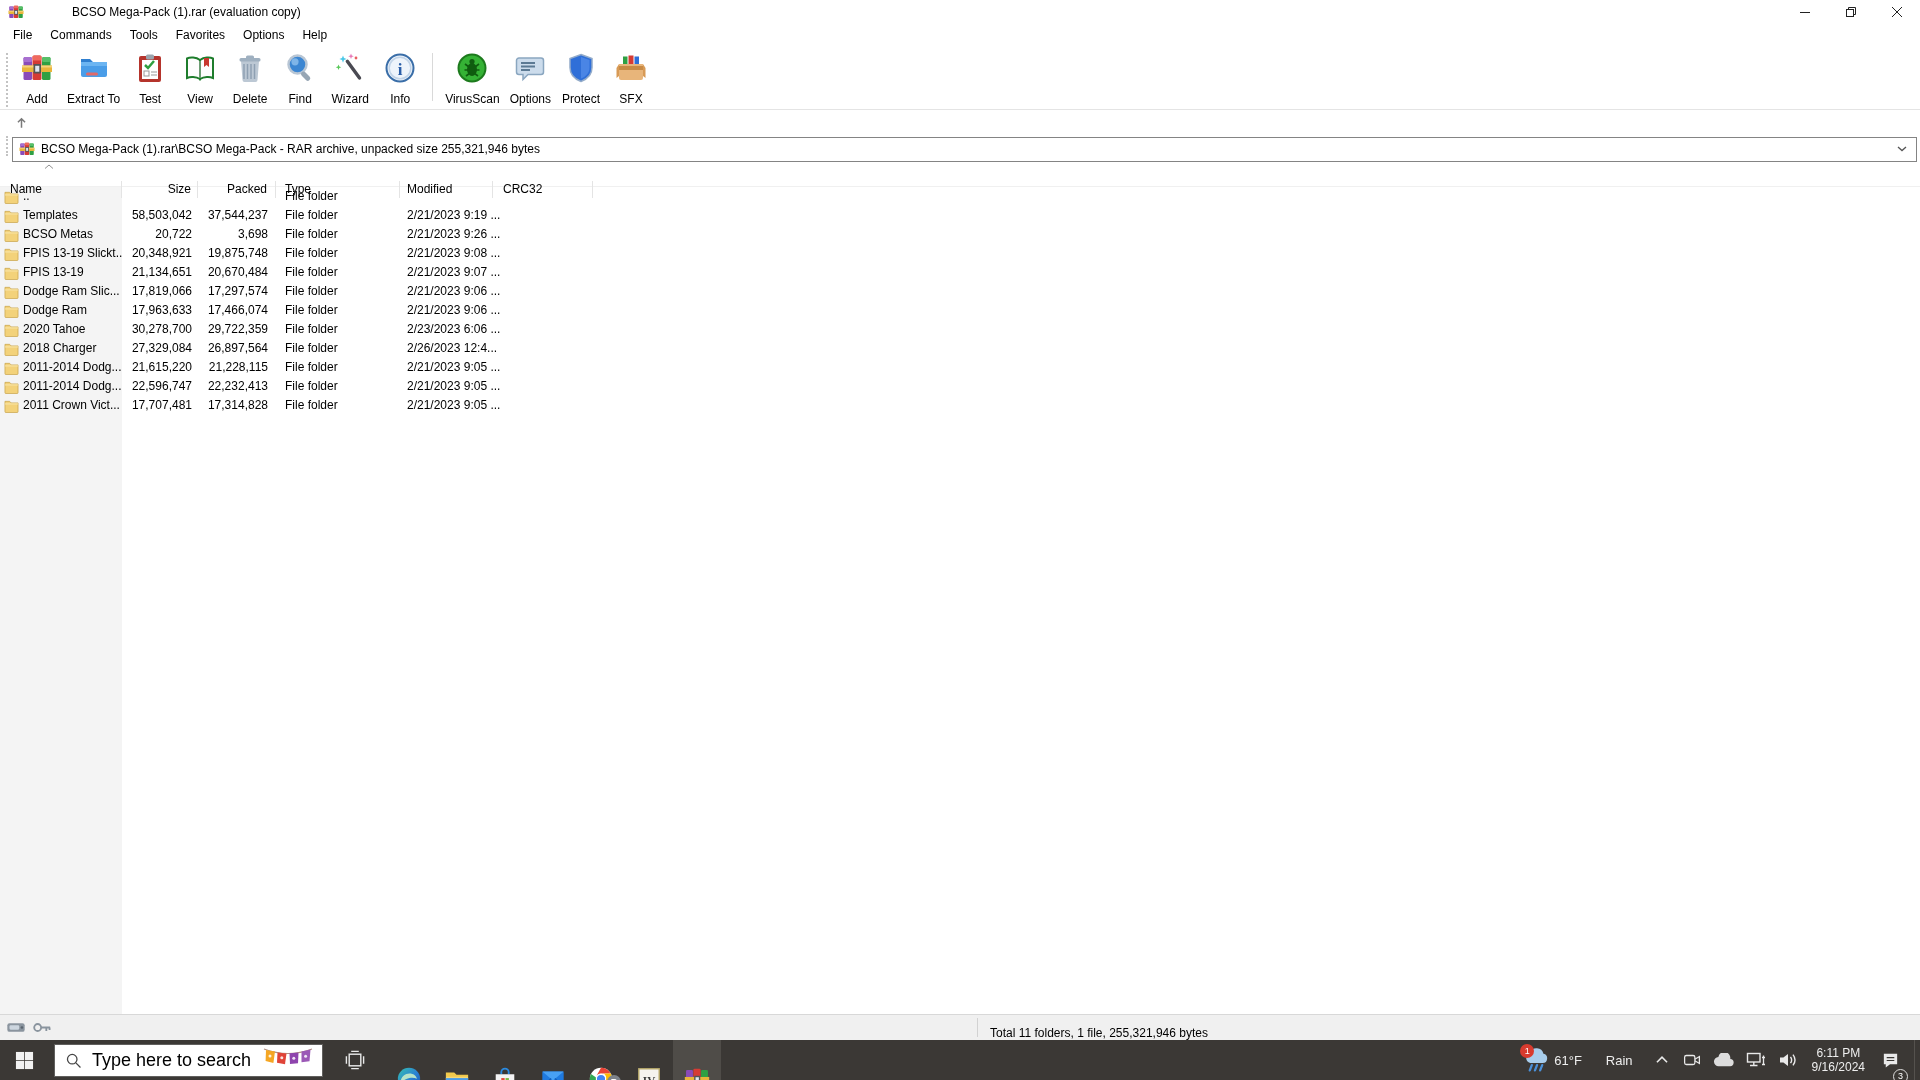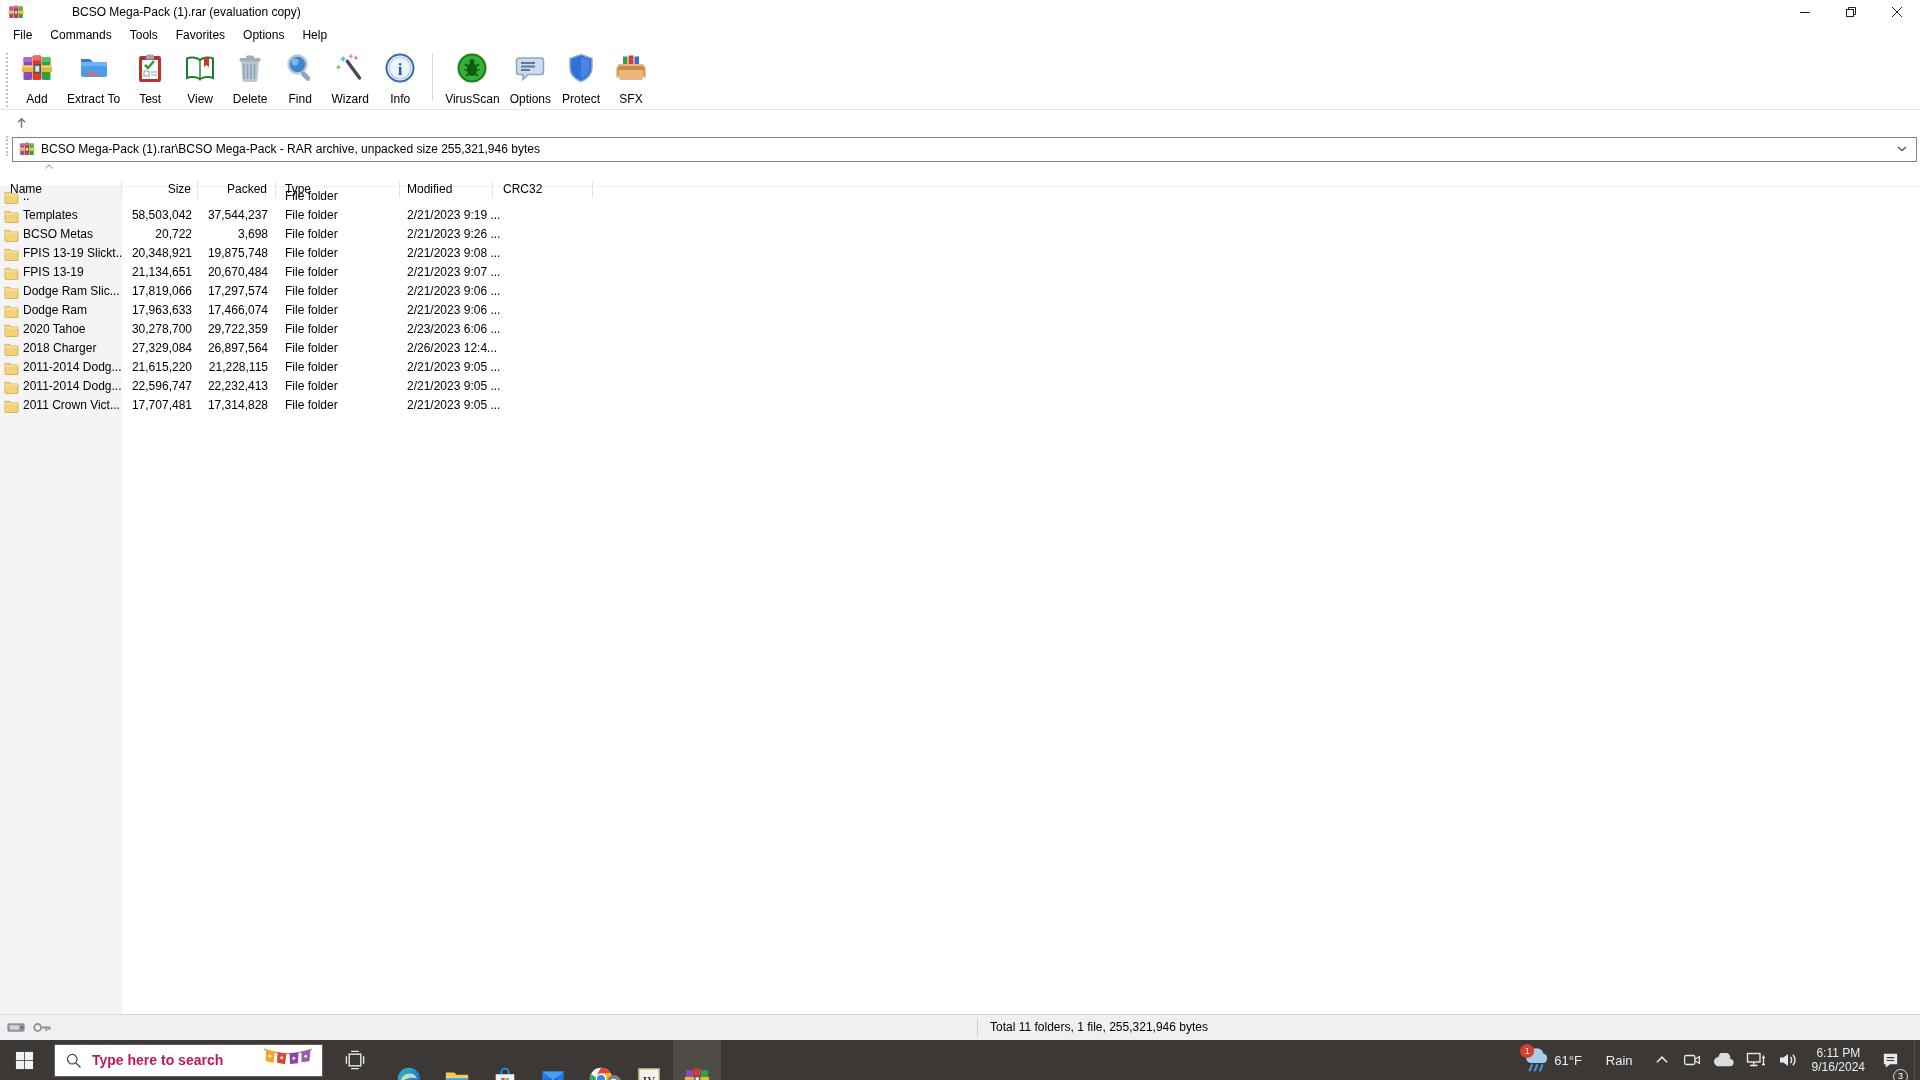--- a/index.html
+++ b/index.html
@@ -54,29 +54,29 @@
   .c-type   { width:124px; padding-left:9px; }
   .c-mod    { width:93px;  padding-left:7px; white-space:nowrap; }
   .c-crc    { width:100px; padding-left:10px; }
   .hdr-name { padding-left:10px; display:block; }
 
   
   .statusbar { position:absolute; left:0; right:0; bottom:0; height:26px; background:#f0f0f0; border-top:1px solid #d8d8d8; }
   .sb-icons { position:absolute; left:6px; top:0; height:100%; display:flex; align-items:center; gap:6px; }
   .sb-icon { width:20px; height:13px; }
   .sb-sep { position:absolute; left:977px; top:3px; bottom:3px; width:1px; background:#d2d2d2; }
-  .sb-text { position:absolute; left:990px; top:0; line-height:25px; font-size:12px; }
+  .sb-text { position:absolute; left:990px; top:6px; line-height:25px; font-size:12px; }
 
   
   .taskbar { position:absolute; left:0; bottom:0; width:1920px; height:40px; background:#3b3835; display:flex; align-items:center; color:#eee; }
   .start-btn { width:48px; height:40px; display:flex; align-items:center; justify-content:center; }
   .start-btn .icon { width:19px; height:19px; }
   .searchbox { width:269px; height:33px; margin-left:6px; background:#fff; border:1px solid #61605e; display:flex; align-items:center; padding:0 6px 0 10px; }
   .searchbox .mag { width:17px; height:17px; margin-right:10px; }
-  .search-ph { font-size:14px; color:#be185d; flex:1; white-space:nowrap;font-weight:bold; }
+  .search-ph { font-size:18px; color:#000000; flex:1; white-space:nowrap; }
   .flags { width:56px; height:26px; }
   .taskview-btn { width:44px; height:40px; margin-left:10px; display:flex; align-items:center; justify-content:center; }
   .taskview-btn .icon { width:20px; height:20px; }
   .apps { display:flex; height:40px; margin-left:8px; }
   .app-btn { position:relative; width:48px; height:52px; display:flex; align-items:flex-end; justify-content:center; }
   .app-btn .icon { width:26px; height:26px; }
   .app-btn.running::after { content:""; position:absolute; left:9px; right:9px; bottom:0; height:2px; background:#76b9ed; }
   .app-btn.active { background:#4f4c48; }
   .app-badge { position:absolute; right:4px; bottom:3px; width:14px; height:14px; border-radius:50%; background:#7d838a; color:#fff; font-size:9px; font-weight:bold; line-height:14px; text-align:center; }
   .tray { margin-left:auto; display:flex; align-items:center; height:40px; }

